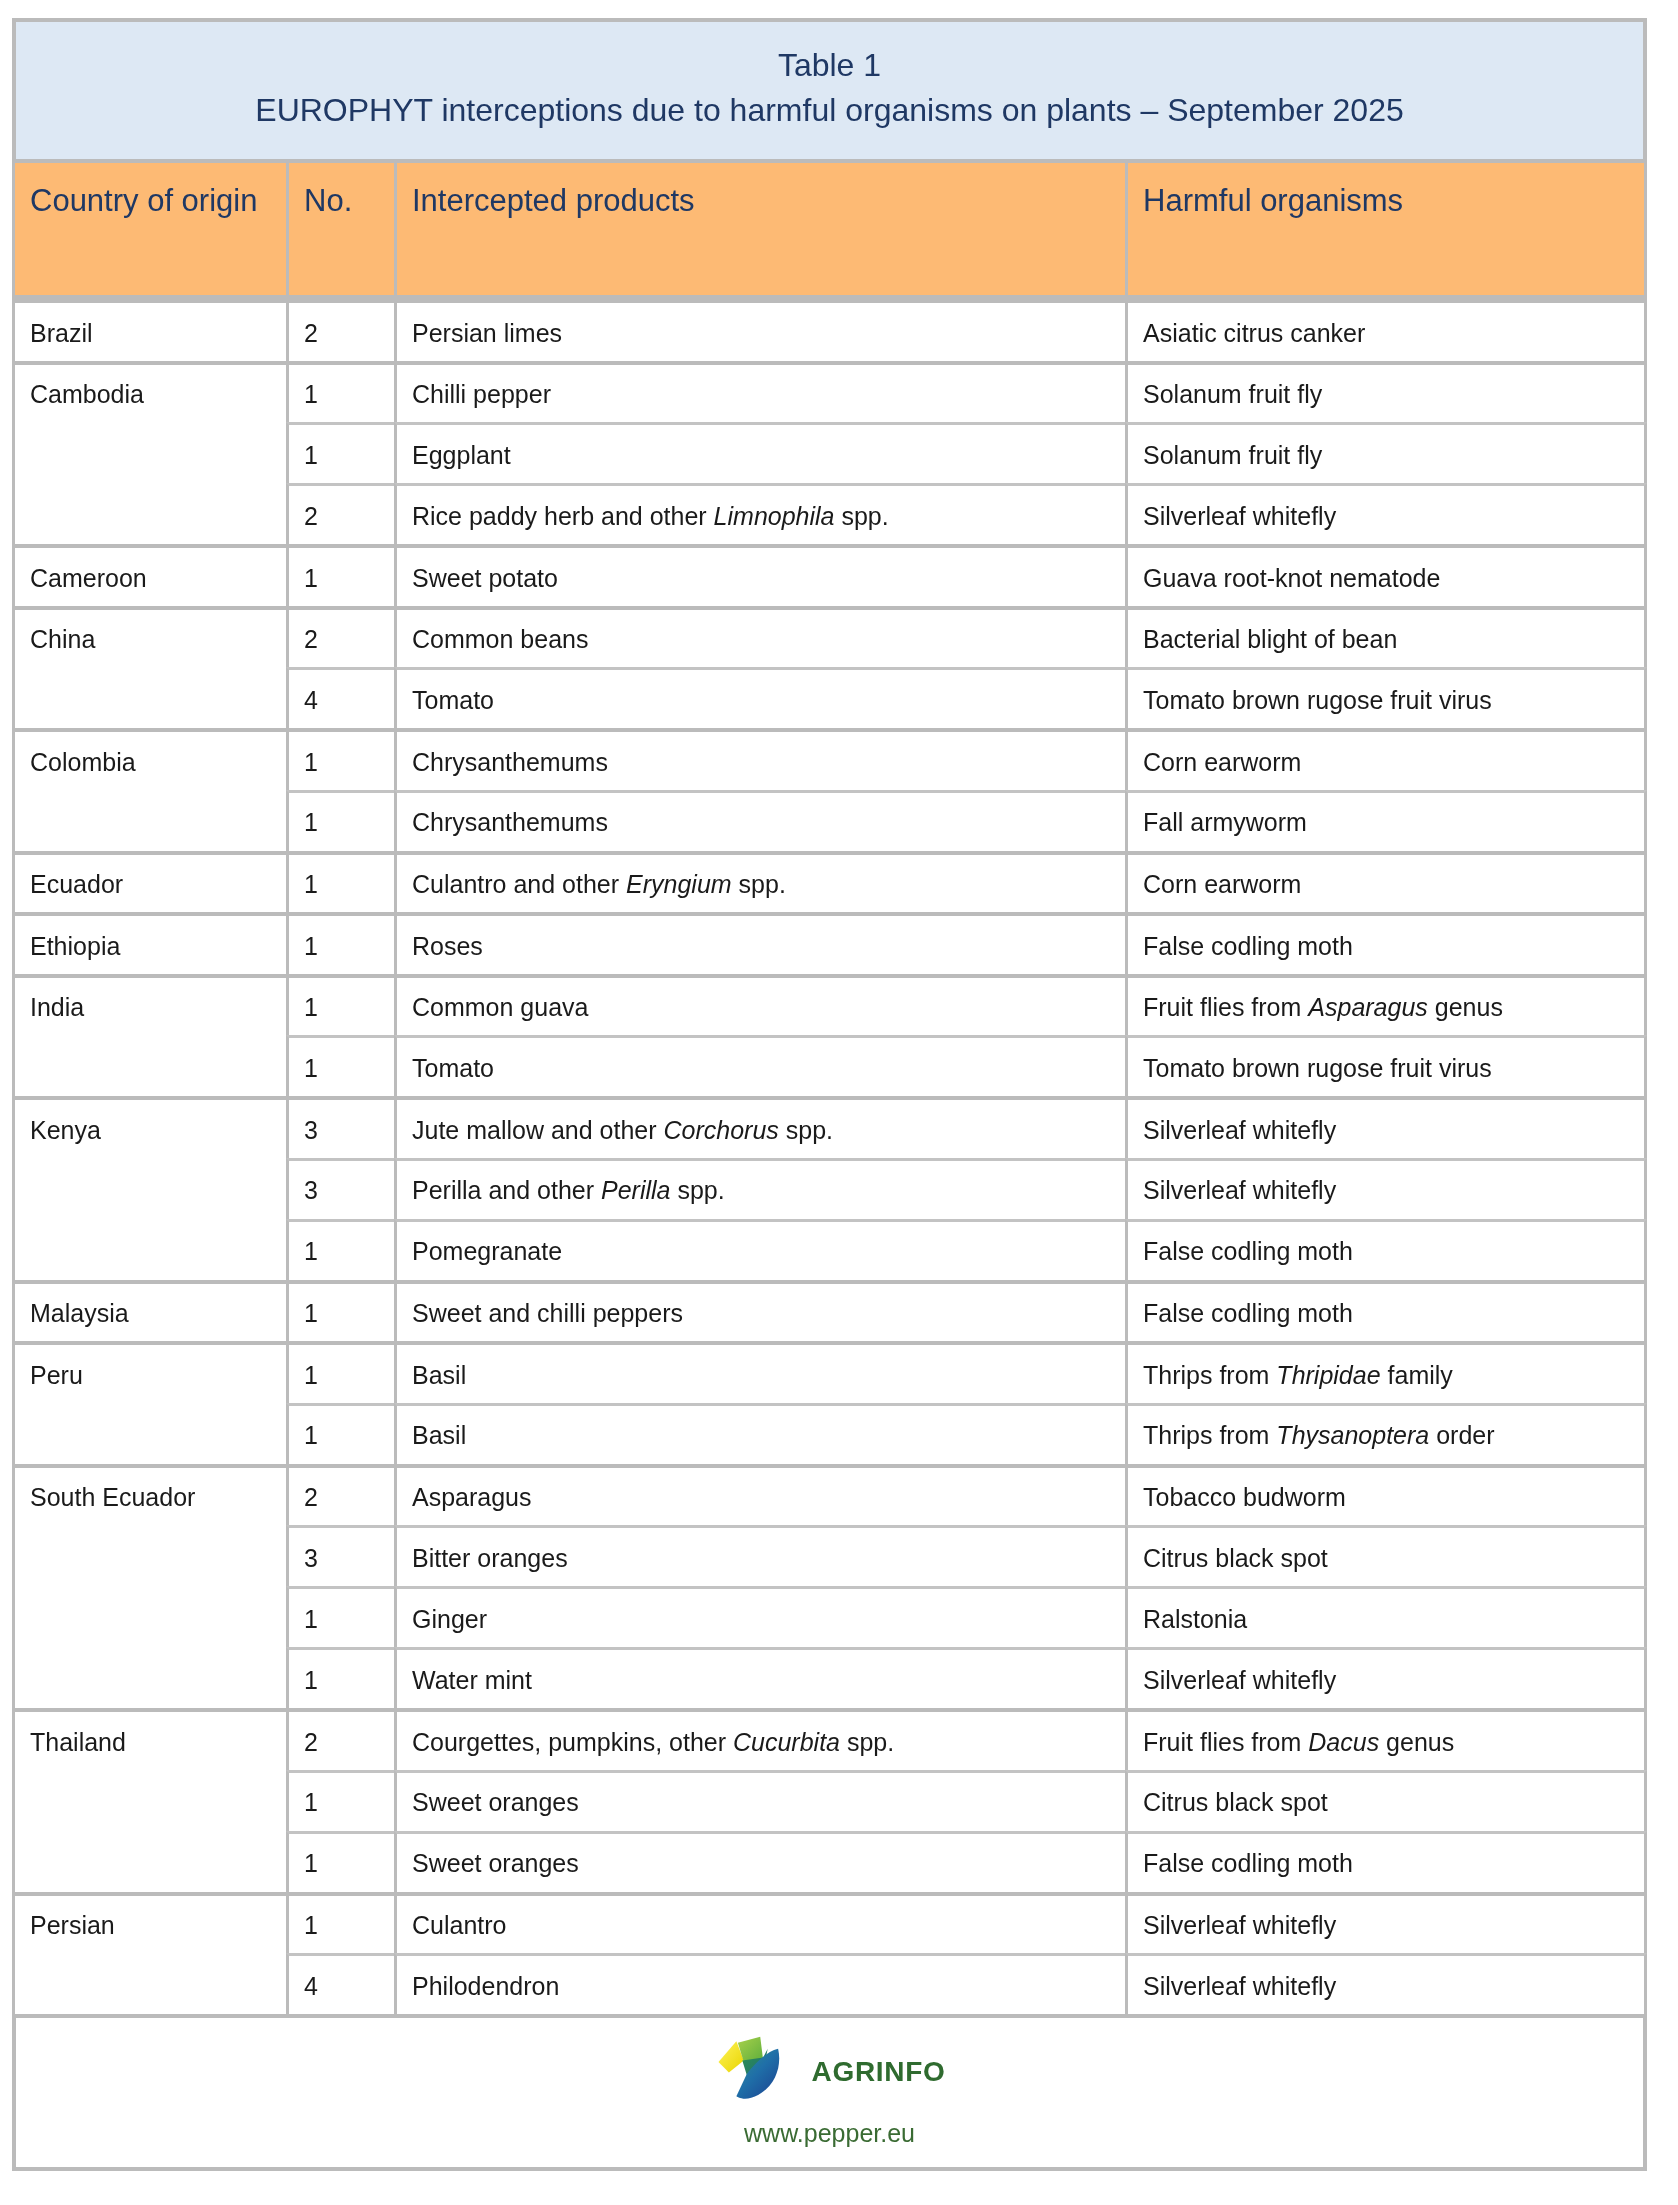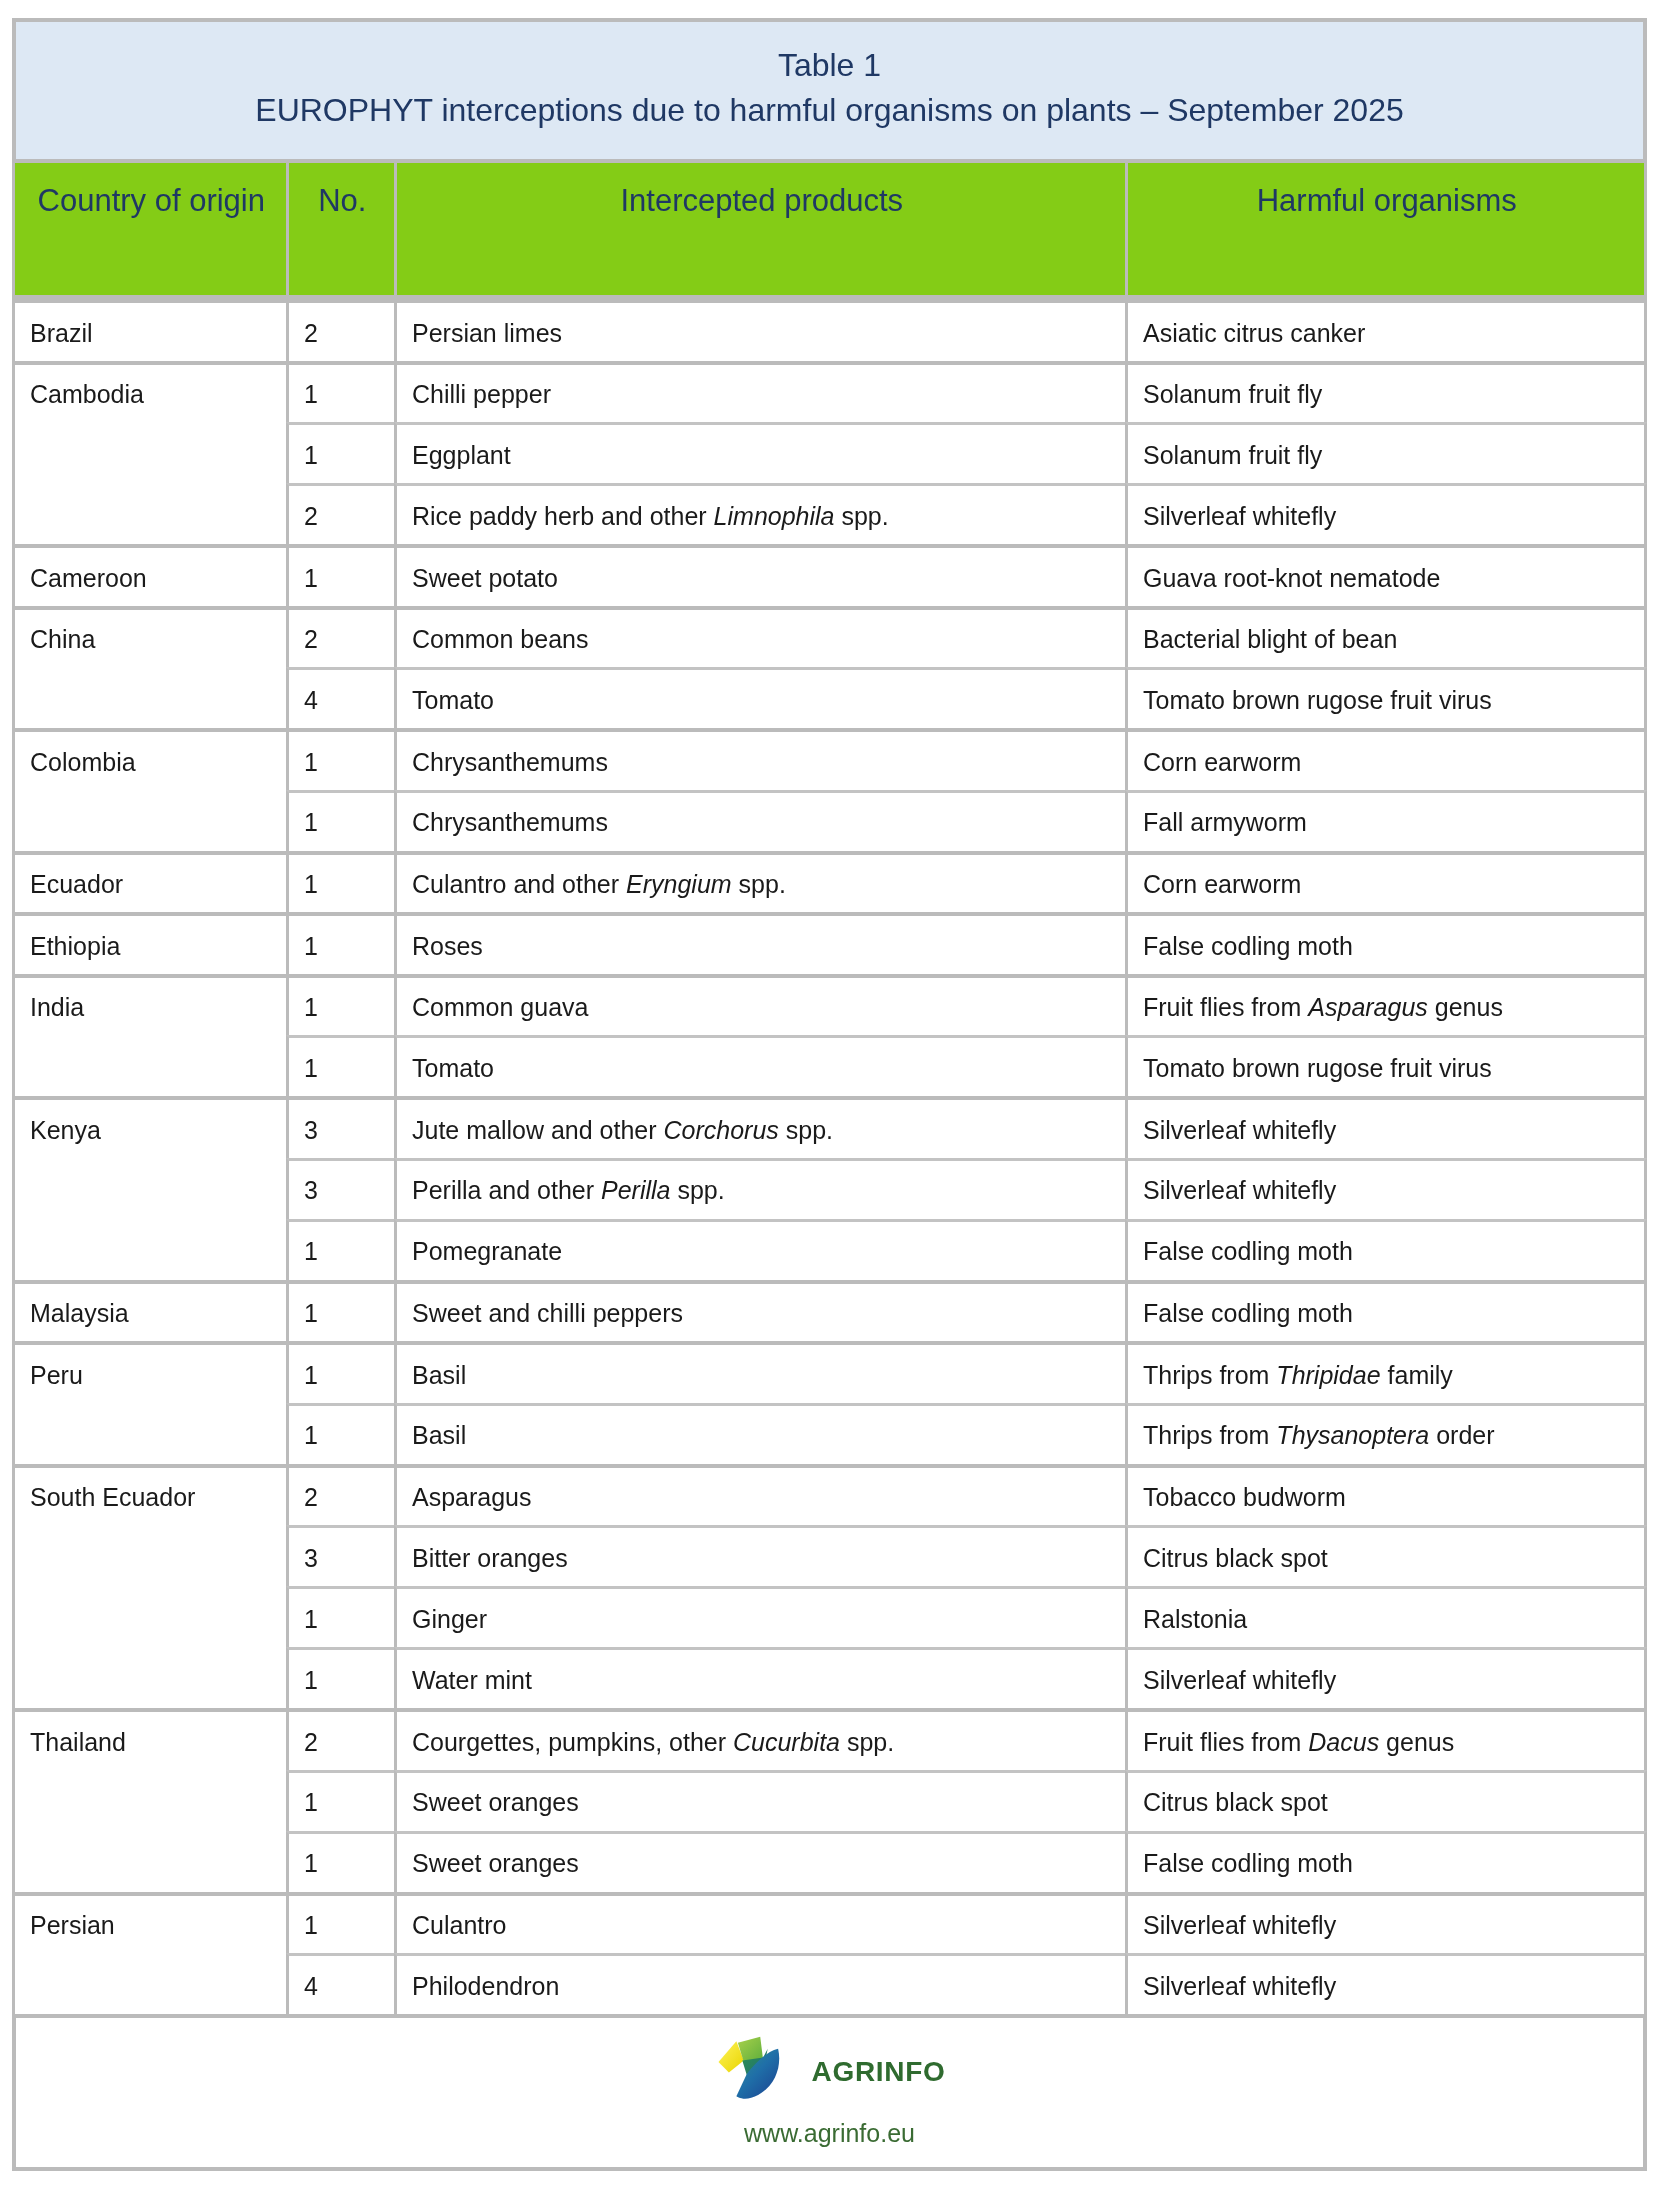--- a/index.html
+++ b/index.html
@@ -40,25 +40,25 @@
     padding: 21px 15px 25.4px 15px;
     line-height: 1.42;
     font-size: 32px;
     font-weight: 400;
   }
   .title-l1 { display: block; }
   .title-l2 { display: block; }
 
   
   tr.head-row > th {
-    background: #84cc16;
+    background: #fdba74;
     color: #1f3864;
     font-weight: 400;
     font-size: 31px;
-    text-align: center;
+    text-align: left;
     vertical-align: top;
     padding: 16.5px 13.5px 16.5px 15px;
     line-height: 1.33;
     border-left: 3.7px solid #bbbbbb;
     border-bottom: 4.5px solid #bbbbbb;
     height: 136px;
   }
   tr.head-row > th.last { border-right: 3.7px solid #bbbbbb; }
 
   
@@ -328,20 +328,20 @@
                     </linearGradient>
                   </defs>
                   <path d="M6 36 L30 8 L40 34 L20 50 Z" fill="url(#gy)"></path>
                   <path d="M32 10 L62 2 L66 34 L40 36 Z" fill="url(#gg)"></path>
                   <path d="M38 34 L66 30 L72 18 L66 48 L46 60 Z" fill="url(#gt)"></path>
                   <path d="M44 52 C44 52 66 22 86 18 C92 44 80 74 50 84 C38 88 30 82 30 82 Z" fill="url(#gb)"></path>
                 </svg>
               </span>
               <span class="logo-word">AGRINFO</span>
             </div>
-            <div class="site-url">www.agrinfo.eu</div>
+            <div class="site-url">www.pepper.eu</div>
           </div>
         </td>
       </tr>
     </tfoot>
   </table>
 </div>
 
 
 </body></html>

